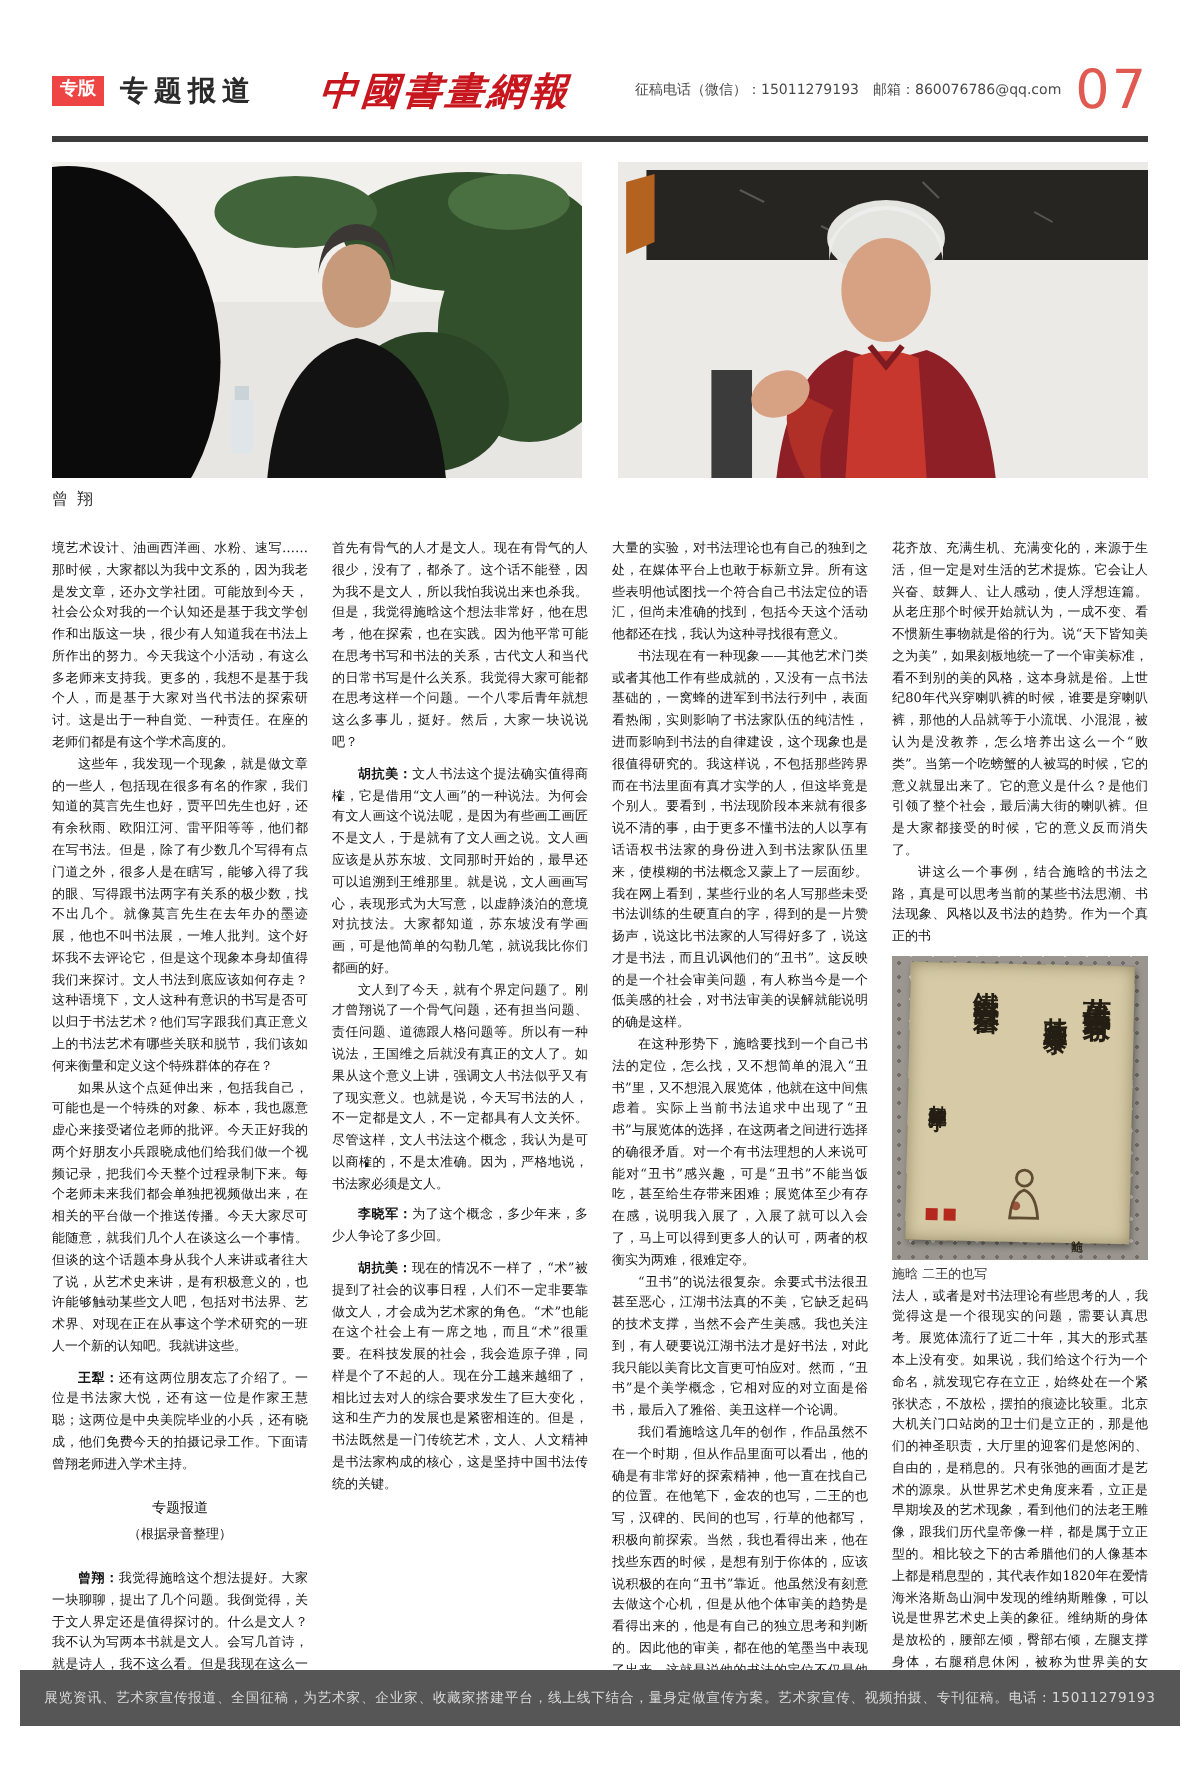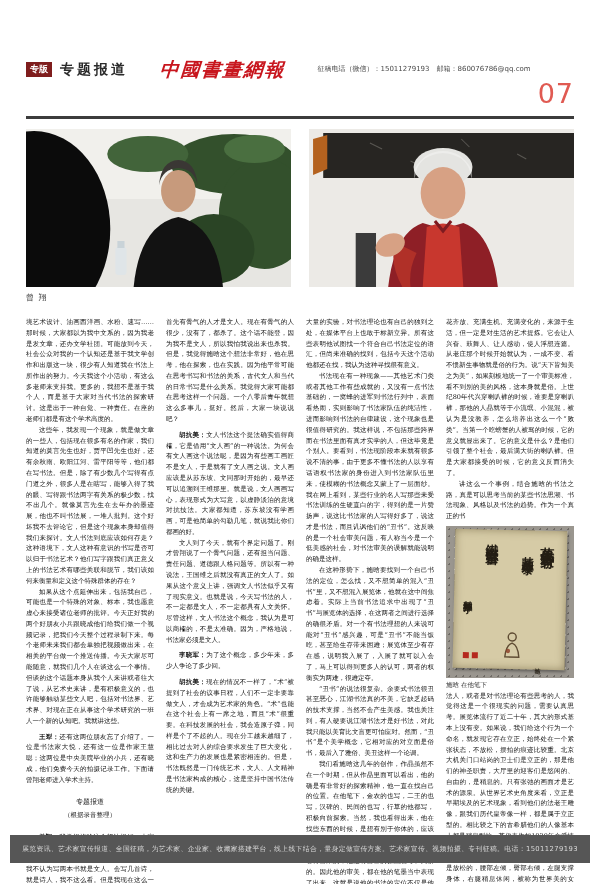--- a/index.html
+++ b/index.html
@@ -2,31 +2,31 @@
 <html><head>
 <meta charset="utf-8">
 <style>
   html,body{margin:0;padding:0;}
   body{
     width:600px;height:884px;background:#ffffff;position:relative;overflow:hidden;
     font-family:"DejaVu Serif", serif;color:#1a1a1a;
   }
   
   .hrow{display:flex;align-items:center;margin:30px 26px 0 26px;}
-  .badge{background:#7f1d1d;color:#fff;font-size:9px;line-height:9px;padding:3px 4px;
-    font-family:Liberation Serif, serif;font-weight:bold;flex:0 0 auto;}
+  .badge{background:#ef4444;color:#fff;font-size:9px;line-height:9px;padding:3px 4px;
+    font-family:Liberation Mono, monospace;font-weight:bold;flex:0 0 auto;}
   .section-title{font-size:14px;font-weight:bold;color:#2b2b2b;margin-left:8px;
     letter-spacing:3px;font-family:"DejaVu Sans",sans-serif;flex:0 0 auto;}
   .masthead{flex:1 1 auto;text-align:center;color:#c8161e;font-size:19px;font-weight:bold;
     font-style:italic;letter-spacing:2px;font-family:"DejaVu Serif",serif;
     transform:skewX(-4deg);}
   .contact{font-size:7px;color:#4a4a4a;text-align:right;line-height:1.4;
     font-family:"DejaVu Sans",sans-serif;flex:0 0 auto;white-space:nowrap;}
   .pagenum{font-size:27px;color:#e05a52;font-weight:400;margin-left:7px;flex:0 0 auto;
-    font-family:"DejaVu Sans",sans-serif;letter-spacing:1px;margin-top:48px;}
+    font-family:"DejaVu Sans",sans-serif;letter-spacing:1px;}
   .rule{height:3px;background:#3c3c3c;margin:7px 26px 0 26px;}
   
   .photos{display:flex;gap:18px;margin:10px 26px 0 26px;}
   .photo{flex:1 1 0;height:158px;overflow:hidden;background:#ddd;}
   .photo svg{display:block;width:100%;height:100%;}
   .captions{display:flex;margin:5px 26px 0 26px;}
   .captions div{flex:1 1 0;font-size:8px;color:#2e2e2e;letter-spacing:1px;}
   
   .cols{display:flex;gap:12px;margin:14px 26px 16px 26px;height:578px;overflow:hidden;}
   .col{flex:1 1 0;font-size:6.5px;line-height:1.66;text-align:justify;overflow:hidden;color:#151515;}
@@ -162,21 +162,21 @@
         <span class="vcol vsig">施晗</span>
         <span class="seal"></span>
         <span class="seal seal2"></span>
         <svg class="figure" width="26" height="30" viewBox="0 0 26 30">
           <circle cx="13" cy="6" r="4" fill="none" stroke="#5f4c33" stroke-width="1.4"></circle>
           <path d="M6 26 Q7 14 13 12 Q19 14 20 26 Z" fill="none" stroke="#5f4c33" stroke-width="1.4"></path>
           <circle cx="9" cy="20" r="2.2" fill="#8a3b23" opacity="0.8"></circle>
         </svg>
       </div>
     </div>
-    <p class="art-caption noind">施晗 在他笔下</p>
+    <p class="art-caption noind">施晗 二王的也写</p>
 
     <p class="noind"><span>法人，或者是对书法理论有些思考的人，我觉得这是一个很现实的问题，需要认真思考。展览体流行了近二十年，其大的形式基本上没有变。如果说，我们给这个行为一个命名，就发现它存在立正，始终处在一个紧张状态，不放松，摆拍的痕迹比较重。北京大机关门口站岗的卫士们是立正的，那是他们的神圣职责，大厅里的迎客们是悠闲的、自由的，是稍息的。只有张弛的画面才是艺术的源泉。从世界艺术史角度来看，立正是早期埃及的艺术现象，看到他们的法老王雕像，跟我们历代皇帝像一样，都是属于立正型的。相比较之下的古希腊他们的人像基本上都是稍息型的，其代表作如1820年在爱情海米洛斯岛山洞中发现的维纳斯雕像，可以说是世界艺术史上美的象征。维纳斯的身体是放松的，腰部左倾，臀部右倾，左腿支撑身体，右腿稍息休闲，被称为世界美的女神，塑造了一个轻松的文化现象。</span></p>
 
   </div>
 
 </div>
 
 <div class="footer">
   <span>展览资讯、艺术家宣传报道、全国征稿，为艺术家、企业家、收藏家搭建平台，线上线下结合，量身定做宣传方案。艺术家宣传、视频拍摄、专刊征稿。电话：15011279193</span>
 </div>

